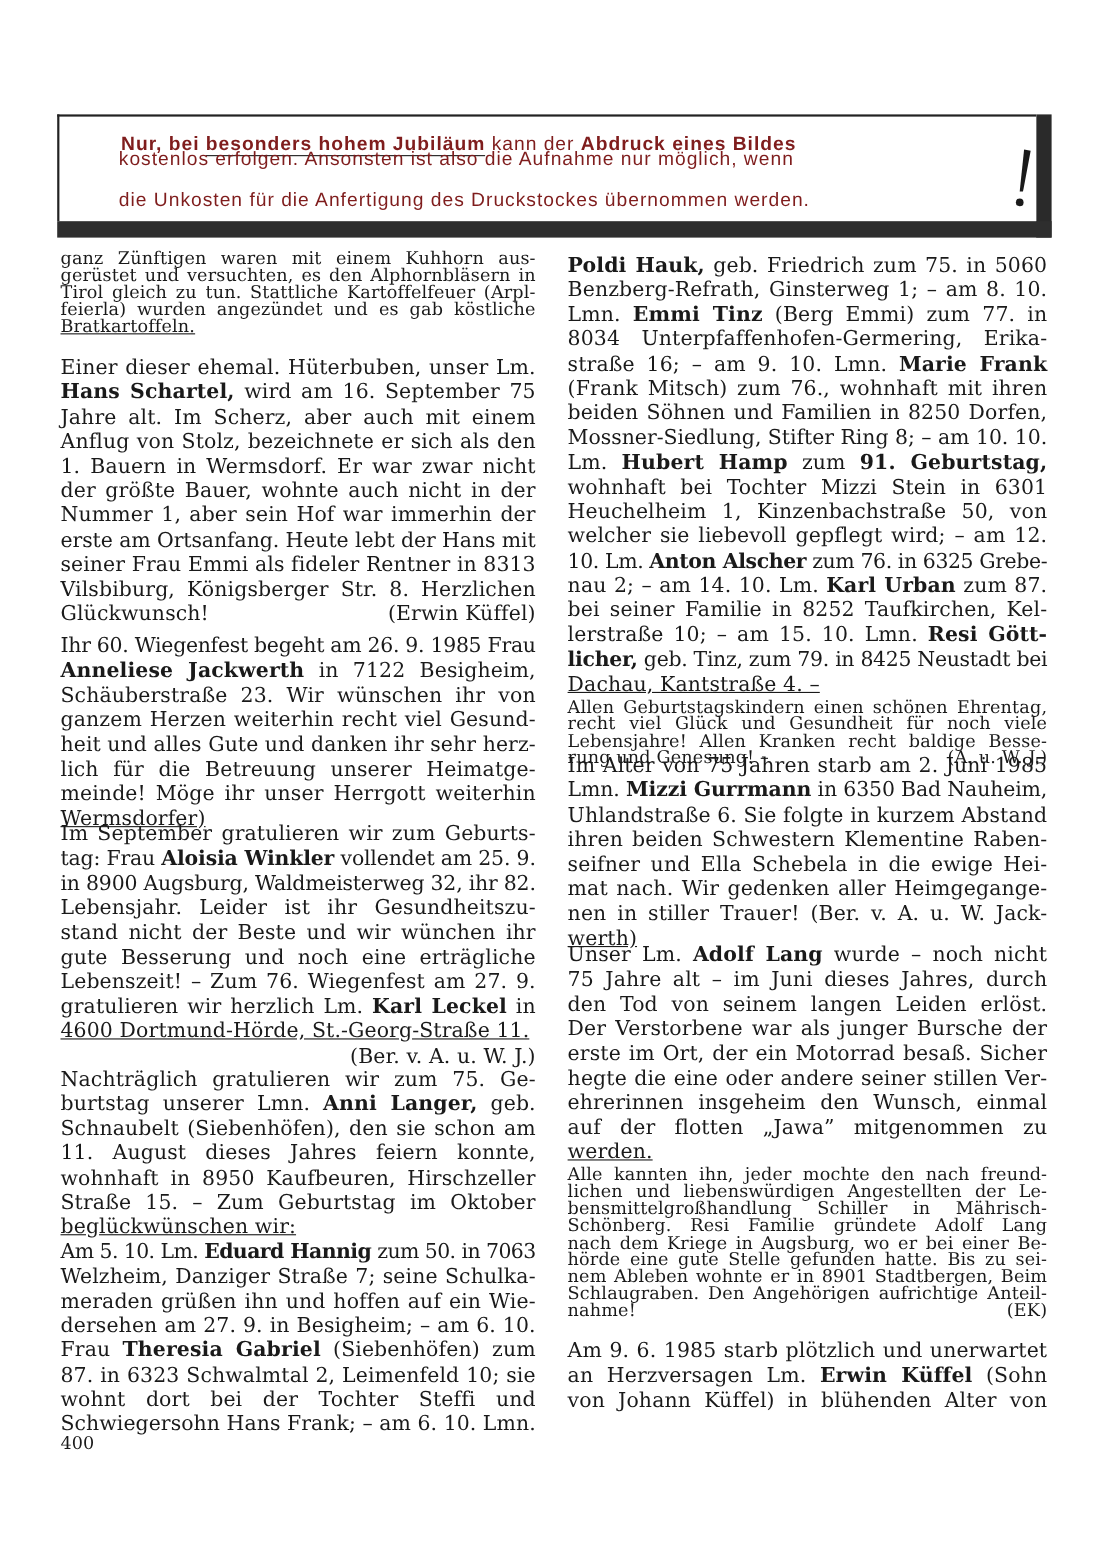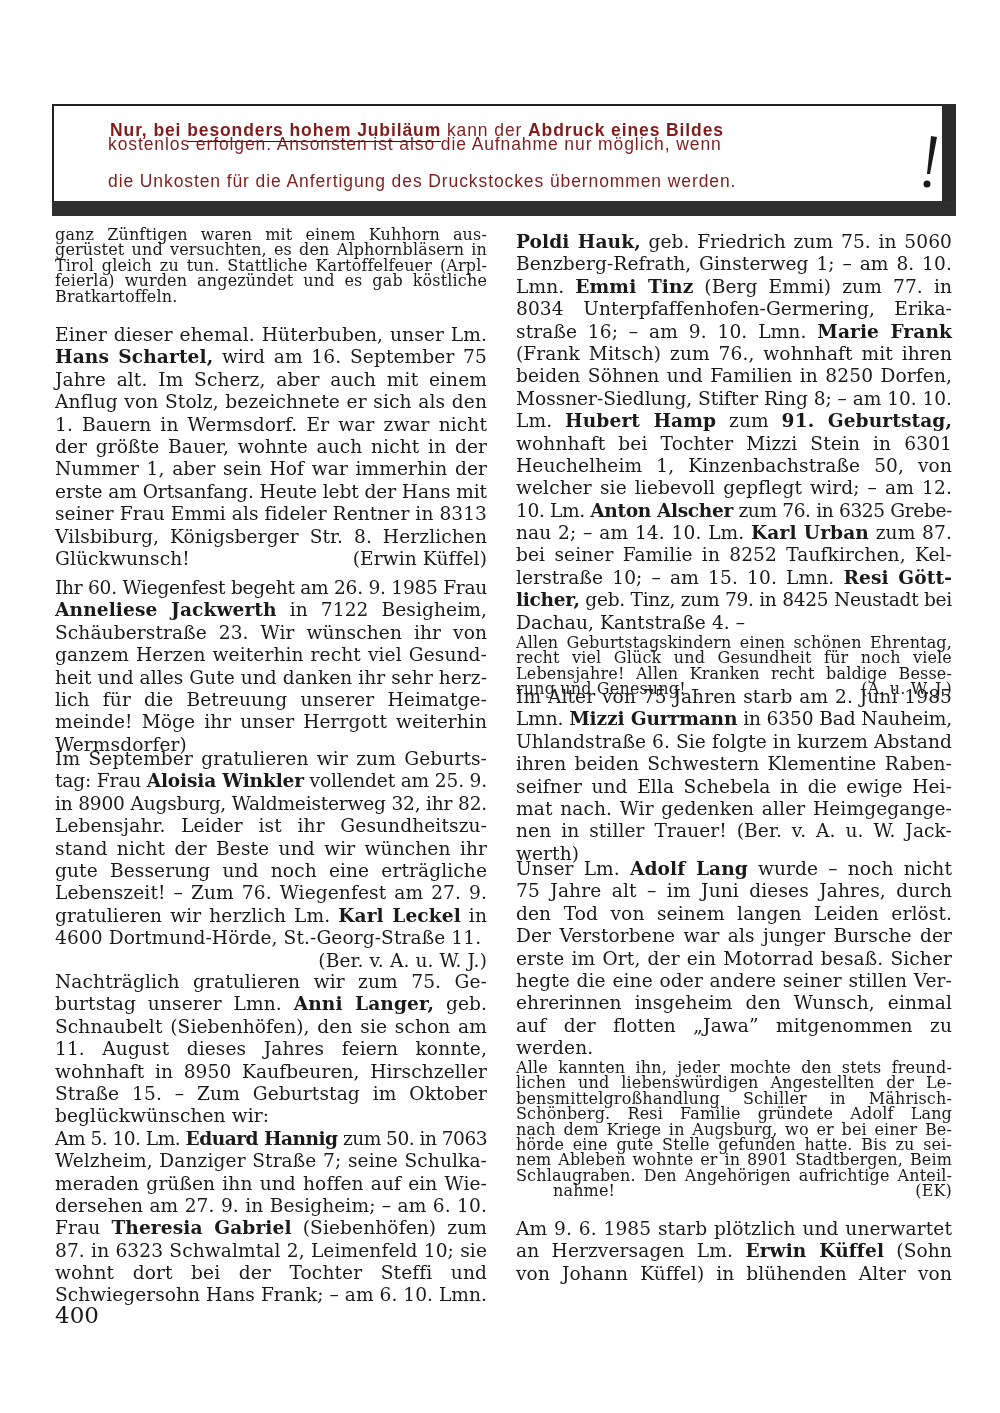--- a/index.html
+++ b/index.html
@@ -17,27 +17,27 @@
         font-size: 17.5px; letter-spacing: 0.9px; white-space: nowrap; color: #7f1d1d; }
   .notice-line b { font-weight: bold; }
   .notice-line .u { border-bottom: 1.5px solid #1a1a1a; padding-bottom: 1px; }
   .excl { position: absolute; left: 868px; top: 28px; width: 16px; height: 60px; }
 
   
   .col { position: absolute; width: 432px; }
   .col-left { left: 55px; }
   .col-right { left: 516px; width: 436px; }
   .ln { display: block; white-space: nowrap; text-align: justify; text-align-last: justify; overflow: visible; }
-  .ln.last { text-align-last: left; }
+  .ln.last { text-align-last: left; text-decoration: underline; }
   .small .ln { font-size: 16px; line-height: 15.4px; height: 15.4px; letter-spacing: 0.15px; }
   .reg .ln { font-size: 18.6px; line-height: 22.4px; height: 22.4px; letter-spacing: 0.1px; }
   .para { position: absolute; left: 0; width: 100%; }
   b { font-weight: bold; }
 
-  .page-number { position: absolute; left: 55px; top: 1302px; font-size: 23px; }
+  .page-number { position: absolute; left: 55px; top: 1302px; font-size: 16px; }
 </style>
 </head>
 <body>
 
 <div class="page">
 
   <div class="notice">
     <div class="notice-shadow-r"></div>
     <div class="notice-shadow-b"></div>
     <div class="notice-inner">
@@ -169,29 +169,29 @@
       <span class="ln">den Tod von seinem langen Leiden erlöst.</span>
       <span class="ln">Der Verstorbene war als junger Bursche der</span>
       <span class="ln">erste im Ort, der ein Motorrad besaß. Sicher</span>
       <span class="ln">hegte die eine oder andere seiner stillen Ver-</span>
       <span class="ln">ehrerinnen insgeheim den Wunsch, einmal</span>
       <span class="ln">auf der flotten „Jawa” mitgenommen zu</span>
       <span class="ln last">werden.</span>
     </div>
 
     <div class="para small" style="top:829px;">
-      <span class="ln">Alle kannten ihn, jeder mochte den stets freund-</span>
+      <span class="ln">Alle kannten ihn, jeder mochte den nach freund-</span>
       <span class="ln">lichen und liebenswürdigen Angestellten der Le-</span>
       <span class="ln">bensmittelgroßhandlung Schiller in Mährisch-</span>
       <span class="ln">Schönberg. Resi Familie gründete Adolf Lang</span>
       <span class="ln">nach dem Kriege in Augsburg, wo er bei einer Be-</span>
       <span class="ln">hörde eine gute Stelle gefunden hatte. Bis zu sei-</span>
       <span class="ln">nem Ableben wohnte er in 8901 Stadtbergen, Beim</span>
       <span class="ln">Schlaugraben. Den Angehörigen aufrichtige Anteil-</span>
-      <span class="ln" style="display:flex; justify-content:space-between;margin-left:37px;">
+      <span class="ln" style="display:flex; justify-content:space-between;">
           <span>nahme!</span>
           <span>(EK)</span>
         </span>
     </div>
 
     <div class="para reg" style="top:987px;">
       <span class="ln">Am 9. 6. 1985 starb plötzlich und unerwartet</span>
       <span class="ln" style="word-spacing: 0.003125px;"><span>an Herzversagen Lm. </span><b>Erwin Küffel</b><span> (Sohn</span></span>
       <span class="ln">von Johann Küffel) in blühenden Alter von</span>
     </div>

